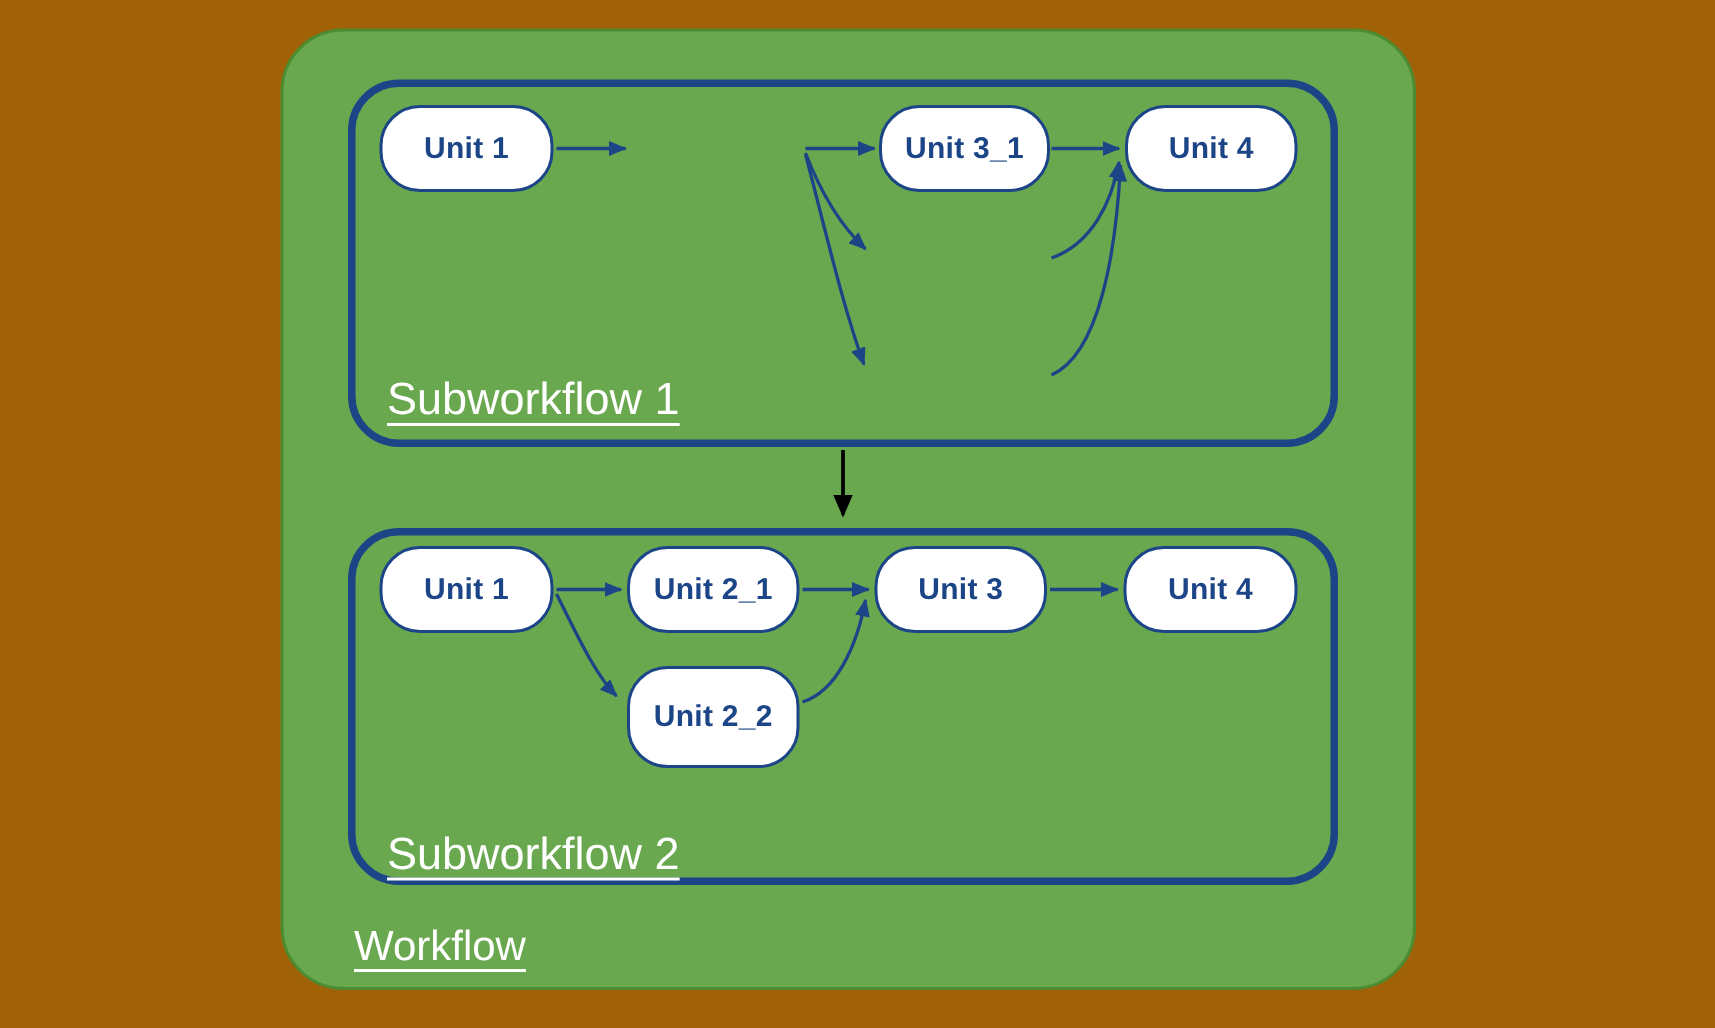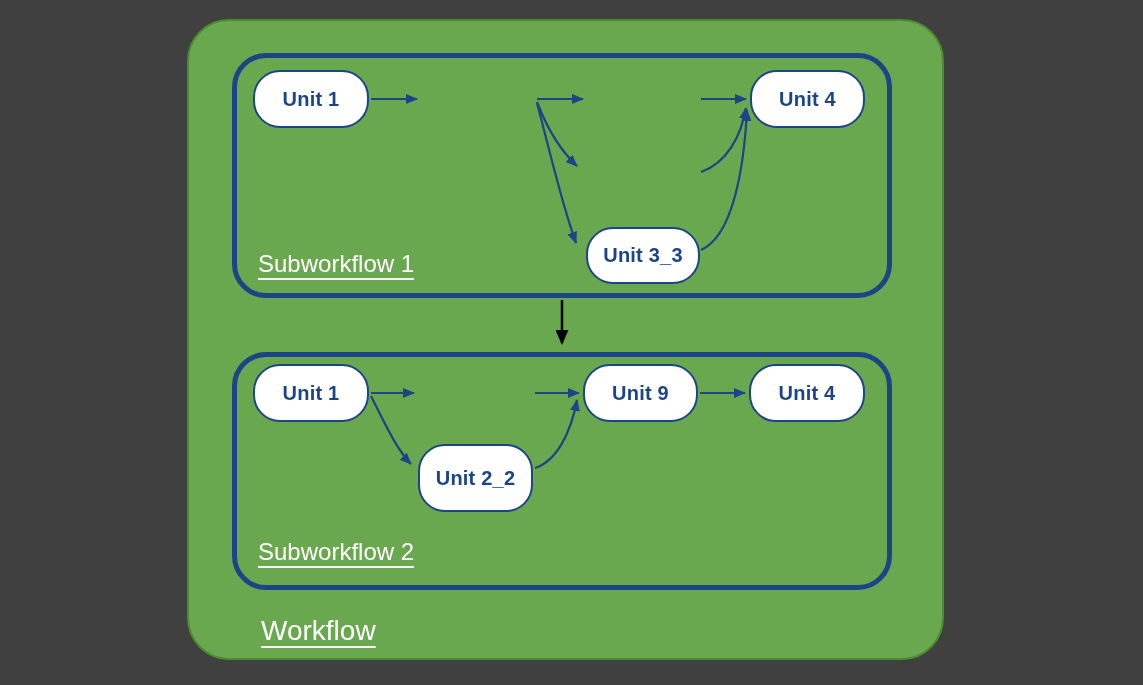--- a/index.html
+++ b/index.html
@@ -6,21 +6,21 @@
     --green-fill:#6aa84f;
     --green-border:#4d8b31;
     --blue:#1c4587;
     --node-fill:#ffffff;
     --label-white:#ffffff;
     --black:#000000;
   }
   *{margin:0;padding:0;box-sizing:border-box;}
   html,body{width:1143px;height:685px;background:#ffffff;overflow:hidden;}
   body{font-family:"Liberation Sans", sans-serif;}
-  .stage{position:relative;width:1143px;height:685px;background:#404040;}
+  .stage{position:relative;width:1143px;height:685px;background:#a16207;}
 
   .workflow-container{
     position:absolute;left:187px;top:19px;width:757px;height:641px;
     background:var(--green-fill);
     border:2px solid var(--green-border);
     border-radius:42px;
   }
   .subworkflow{
     position:absolute;width:660px;
     border:5px solid var(--blue);
@@ -37,24 +37,24 @@
     border-radius:27px;
     color:var(--blue);
     font-weight:bold;font-size:20px;letter-spacing:0.2px;
   }
 
   .container-label{
     position:absolute;color:var(--label-white);
     text-decoration:underline;text-decoration-thickness:2px;text-underline-offset:6px;
     font-weight:400;white-space:nowrap;
   }
-  .sub-label{font-size:24px;}
+  .sub-label{font-size:30px;}
   .sub1-label{left:258px;top:250px;}
-  .sub2-label{left:258px;top:538px;}
-  .workflow-label{left:261px;top:615px;font-size:28px;}
+  .sub2-label{left:258px;top:553px;}
+  .workflow-label{left:236px;top:615px;font-size:28px;}
 
   svg.edges{position:absolute;left:0;top:0;width:1143px;height:685px;pointer-events:none;}
   .edge-blue{stroke:var(--blue);stroke-width:2.2px;fill:none;}
   .edge-black{stroke:var(--black);stroke-width:2.5px;fill:none;}
 </style>
 </head>
 <body>
 
 <div class="stage">
 
@@ -84,25 +84,26 @@
     <path class="edge-black" d="M562 300 L562 343" marker-end="url(#arrow-black)"></path>
 
     <path class="edge-blue" d="M371 393 L414 393" marker-end="url(#arrow-blue)"></path>
     <path class="edge-blue" d="M371 396 C385 424, 397 450, 411 464" marker-end="url(#arrow-blue)"></path>
     <path class="edge-blue" d="M535 393 L579 393" marker-end="url(#arrow-blue)"></path>
     <path class="edge-blue" d="M535 468 C557 461, 571 432, 577 400" marker-end="url(#arrow-blue)"></path>
     <path class="edge-blue" d="M700 393 L745 393" marker-end="url(#arrow-blue)"></path>
   </svg>
 
   <div class="node" style="left:253px;top:70px;width:116px;height:58px;">Unit 1</div>
-  <div class="node" style="left:586px;top:227px;width:114px;height:57px;">Unit 3_3</div>
+  <div class="node" style="left:586px;top:70px;width:114px;height:58px;">Unit 3_1</div>
   <div class="node" style="left:750px;top:70px;width:115px;height:58px;">Unit 4</div>
 
   <div class="node" style="left:253px;top:364px;width:116px;height:58px;">Unit 1</div>
+  <div class="node" style="left:418px;top:364px;width:115px;height:58px;">Unit 2_1</div>
   <div class="node" style="left:418px;top:444px;width:115px;height:68px;">Unit 2_2</div>
-  <div class="node" style="left:583px;top:364px;width:115px;height:58px;">Unit 9</div>
+  <div class="node" style="left:583px;top:364px;width:115px;height:58px;">Unit 3</div>
   <div class="node" style="left:749px;top:364px;width:116px;height:58px;">Unit 4</div>
 
   <div class="container-label sub-label sub1-label">Subworkflow 1</div>
   <div class="container-label sub-label sub2-label">Subworkflow 2</div>
   <div class="container-label workflow-label">Workflow</div>
 
 </div>
 
 </body></html>

